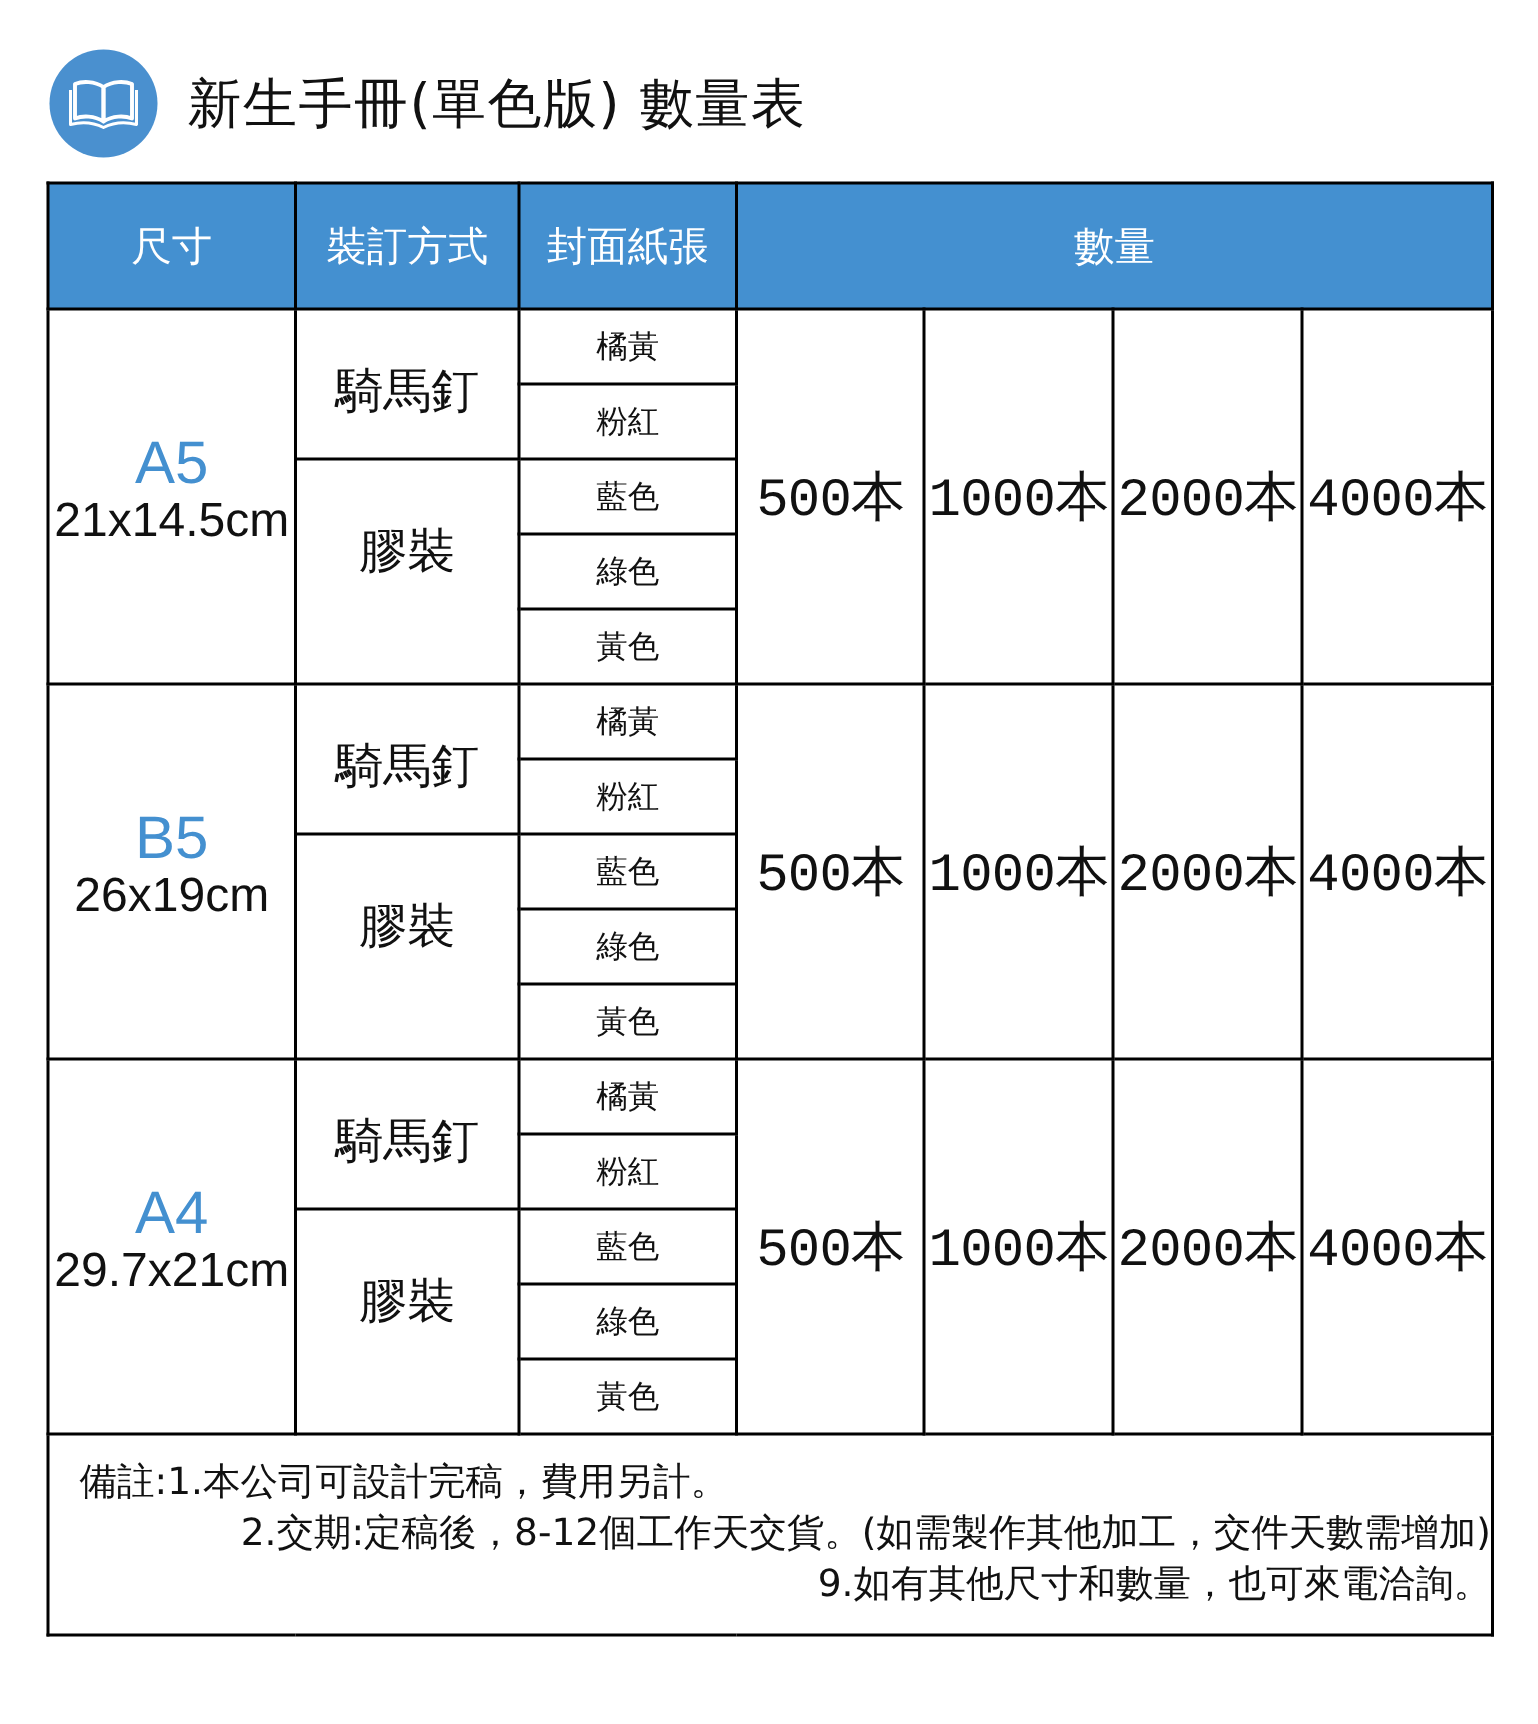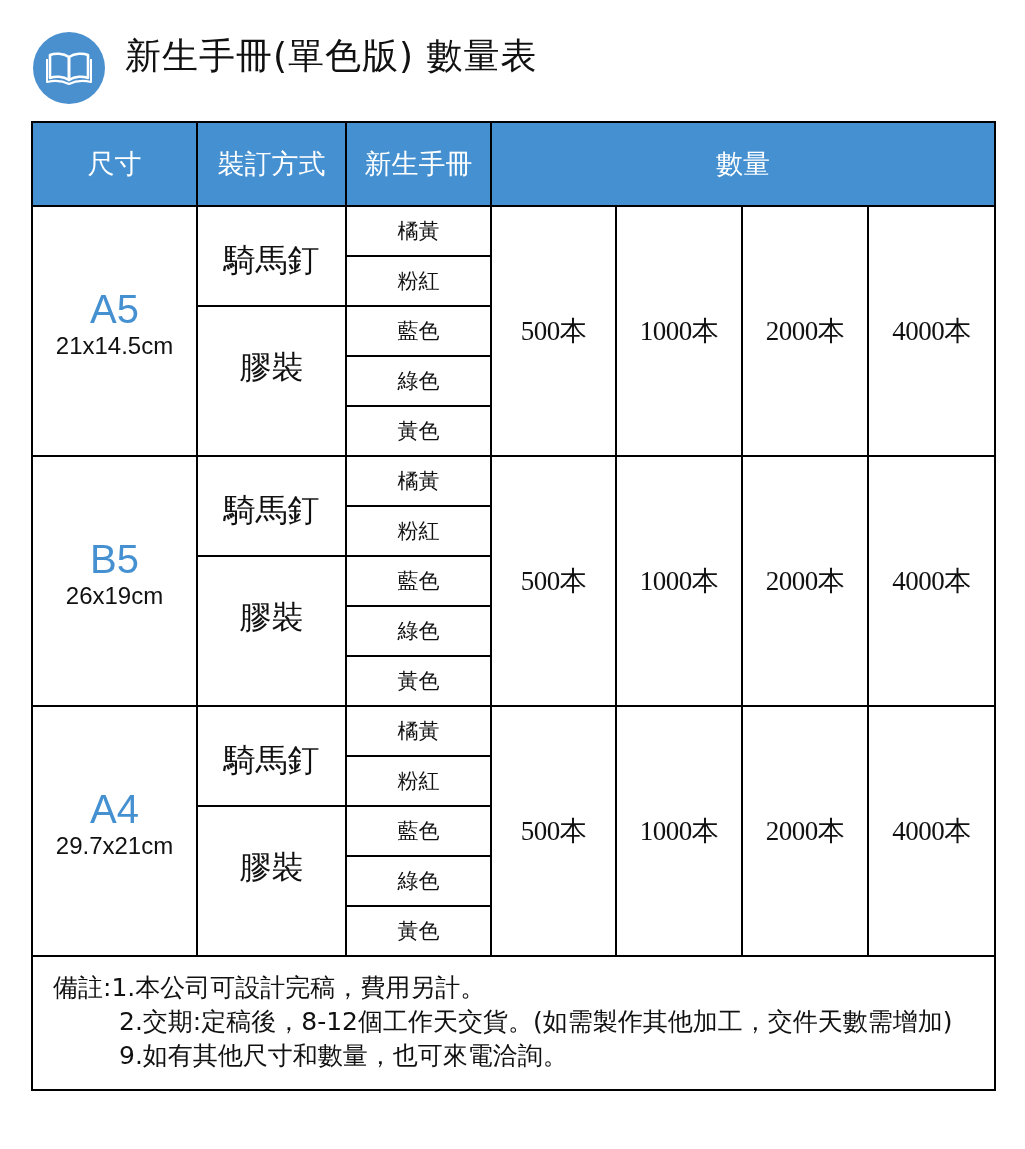--- a/index.html
+++ b/index.html
@@ -14,21 +14,21 @@
       font-family: "DejaVu Sans", "Liberation Sans", sans-serif;
       color: #111111;
       overflow: hidden;
     }
     .title-bar {
       position: absolute;
       left: 33px;
       top: 32px;
       height: 74px;
       display: flex;
-      align-items: flex-start;
+      align-items: center;
     }
     .title-icon {
       width: 72px;
       height: 72px;
       border-radius: 50%;
       background: #4a90cf;
       display: flex;
       align-items: center;
       justify-content: center;
     }
@@ -68,41 +68,41 @@
       display: block;
       font-family: "Liberation Sans", sans-serif;
       font-weight: normal;
       font-size: 40px;
       color: #4490d0;
       line-height: 44px;
     }
     td.size-cell .size-dim {
       display: block;
       font-family: "Liberation Sans", sans-serif;
-      font-size: 24px;
+      font-size: 32px;
       line-height: 30px;
       margin-bottom: 14px;
     }
     td.binding-cell {
       font-size: 32px;
     }
     td.qty-cell {
-      font-family: Liberation Serif, serif;
-      font-size: 27px;
+      font-family: Liberation Mono, monospace;
+      font-size: 36px;
       letter-spacing: -0.5px;
     }
     td.notes-cell {
       text-align: left !important;
       padding: 14px 0 16px 20px !important;
       font-size: 25px;
       line-height: 34px;
       height: 92px;
     }
     .note-line { display: block; white-space: nowrap; }
-    .note-indent { padding-left: 66px; }
+    .note-indent { padding-left: 66px; text-align: right; }
   </style>
 </head>
 <body>
 
 <div class="title-bar">
   <div class="title-icon">
     <svg width="46" height="36" viewBox="0 0 46 36" fill="none" stroke="#ffffff" stroke-width="2.6" stroke-linejoin="round">
       <path d="M23 7 C17 3 9 3 4 5 L4 28 C9 26 17 26 23 30 Z"></path>
       <path d="M23 7 C29 3 37 3 42 5 L42 28 C37 26 29 26 23 30 Z"></path>
       <path d="M1 9 L1 32 C9 30 17 31 23 34 C29 31 37 30 45 32 L45 9" stroke-width="2"></path>
@@ -118,21 +118,21 @@
     <col style="width:145px">
     <col style="width:125px">
     <col style="width:126px">
     <col style="width:126px">
     <col style="width:127px">
   </colgroup>
   <thead>
     <tr>
       <th>尺寸</th>
       <th>裝訂方式</th>
-      <th>新生手冊</th>
+      <th>封面紙張</th>
       <th colspan="4">數量</th>
     </tr>
   </thead>
   <tbody>
 
     <tr>
       <td rowspan="5" class="size-cell">
         <span class="size-code">A5</span>
         <span class="size-dim">21x14.5cm</span>
       </td>

